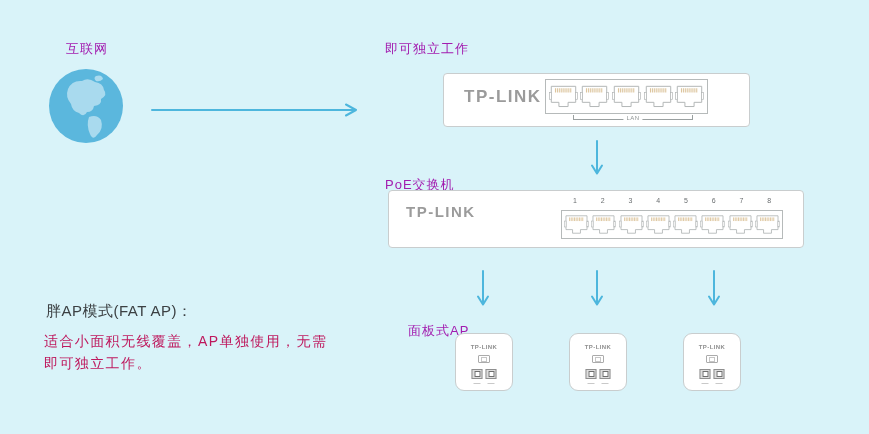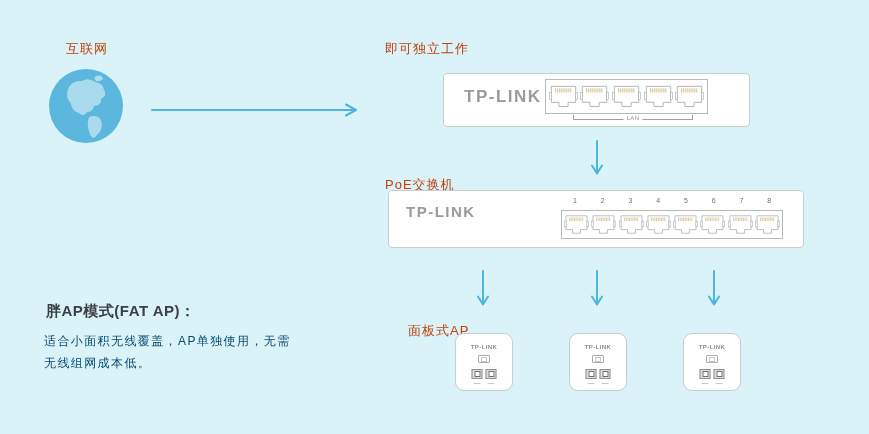--- a/index.html
+++ b/index.html
@@ -2,39 +2,39 @@
 <html><head>
 <meta charset="utf-8">
 <style>
   html,body{margin:0;padding:0}
   .canvas{
     position:relative;width:869px;height:434px;overflow:hidden;
     background:#d9f3f9;
     font-family:"Liberation Sans","DejaVu Sans",sans-serif;
   }
   .abs{position:absolute}
-  .lbl{position:absolute;font-size:13px;color:#c2410c;letter-spacing:1px}
+  .lbl{position:absolute;font-size:13px;color:#a21caf;letter-spacing:1px}
   .device{position:absolute;background:#fff;border:1px solid #c9cdce;border-radius:4px;box-sizing:border-box}
   .brand{position:absolute;color:#9b9b9b;font-weight:bold;letter-spacing:1.5px}
   .portbox{position:absolute;border:1px solid #b6baba;box-sizing:border-box;display:flex;align-items:center;justify-content:space-evenly}
   .port{display:block}
   .numrow{position:absolute;display:flex;justify-content:space-around;font-size:7px;color:#6a6e70}
   .lan-bracket{position:absolute;height:5px;border:1px solid #9aa0a0;border-top:none;box-sizing:border-box}
   .lan-text{position:absolute;left:50%;top:100%;transform:translate(-50%,-62%);background:#fff;padding:0 3px;font-size:6px;line-height:6px;color:#8d9393;letter-spacing:.5px}
   .ap{position:absolute;width:58px;height:58px;background:#fff;border:1px solid #c9cdce;border-radius:9px;box-sizing:border-box}
   .ap-brand{position:absolute;top:10px;width:100%;text-align:center;font-size:6px;font-weight:bold;color:#8f8f8f;letter-spacing:.4px}
   .ap-indicator{position:absolute;top:21px;left:50%;transform:translateX(-50%);width:12px;height:8px;border:1px solid #ababab;border-radius:1px;display:flex;align-items:center;justify-content:center;box-sizing:border-box}
   .ap-indicator i{display:block;width:4px;height:3px;border:1px solid #c6c6c6}
   .ap-ports{position:absolute;top:35px;left:50%;transform:translateX(-50%);display:flex;gap:3px}
   .ap-port{display:flex;width:11px;height:10px;background:#dedede;border:1px solid #8f8f8f;align-items:center;justify-content:center;box-sizing:border-box}
   .ap-port i{display:block;width:4px;height:4px;background:#fff;border:1px solid #6f6f6f}
   .ap-labels{position:absolute;top:49px;left:50%;transform:translateX(-50%);display:flex;gap:7px}
   .ap-labels i{display:block;width:7px;height:1px;background:#c9c9c9}
-  .desc-title{position:absolute;font-size:15px;font-weight:bold;color:#3c4043;letter-spacing:.5px}
-  .desc-body{position:absolute;font-size:12px;color:#0c4a6e;line-height:22px;letter-spacing:1.4px;white-space:nowrap}
+  .desc-title{position:absolute;font-size:15px;font-weight:normal;color:#3c4043;letter-spacing:.5px}
+  .desc-body{position:absolute;font-size:14px;color:#be185d;line-height:22px;letter-spacing:1.4px;white-space:nowrap}
 </style>
 </head>
 <body>
 
 <div class="canvas">
 
   <svg width="0" height="0" style="position:absolute" aria-hidden="true">
     <defs>
       <g id="rj45">
         <path d="M3 1 H35 V22 H25 V27.5 H13 V22 H3 Z" fill="#ffffff" stroke="#b2b6b6" stroke-width="1.3"></path>
@@ -192,16 +192,16 @@
     </div>
     <div class="ap-labels">
         <i></i>
         <i></i>
       </div>
   </div>
 
   <div class="desc-title" style="left:46px;top:302px">胖AP模式(FAT AP)：</div>
   <div class="desc-body" style="left:44px;top:330px">
     <div>适合小面积无线覆盖，AP单独使用，无需</div>
-    <div>无线组网成本低。</div>
+    <div>即可独立工作。</div>
   </div>
 
 </div>
 
 </body></html>

